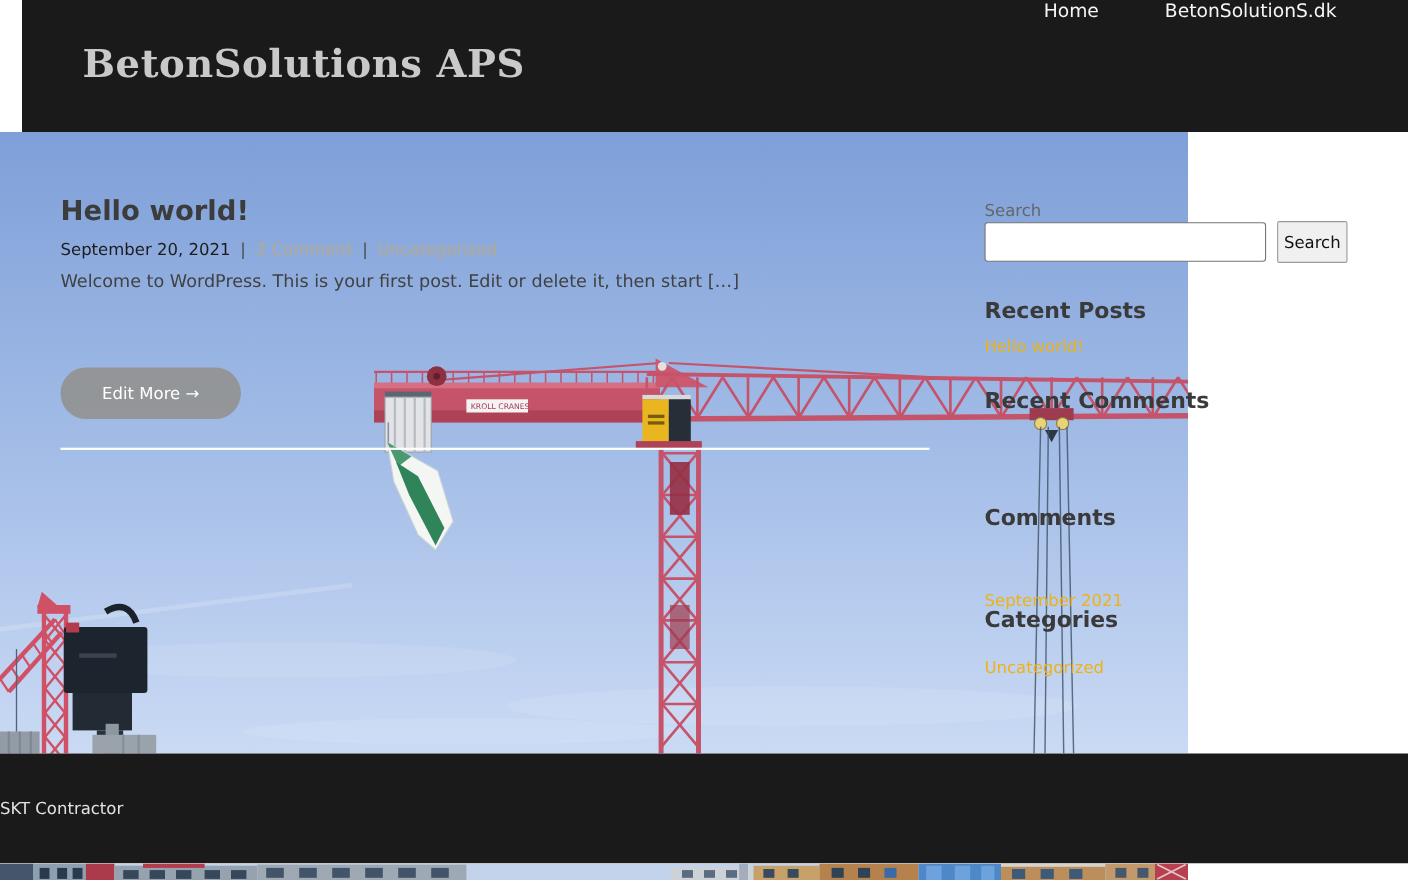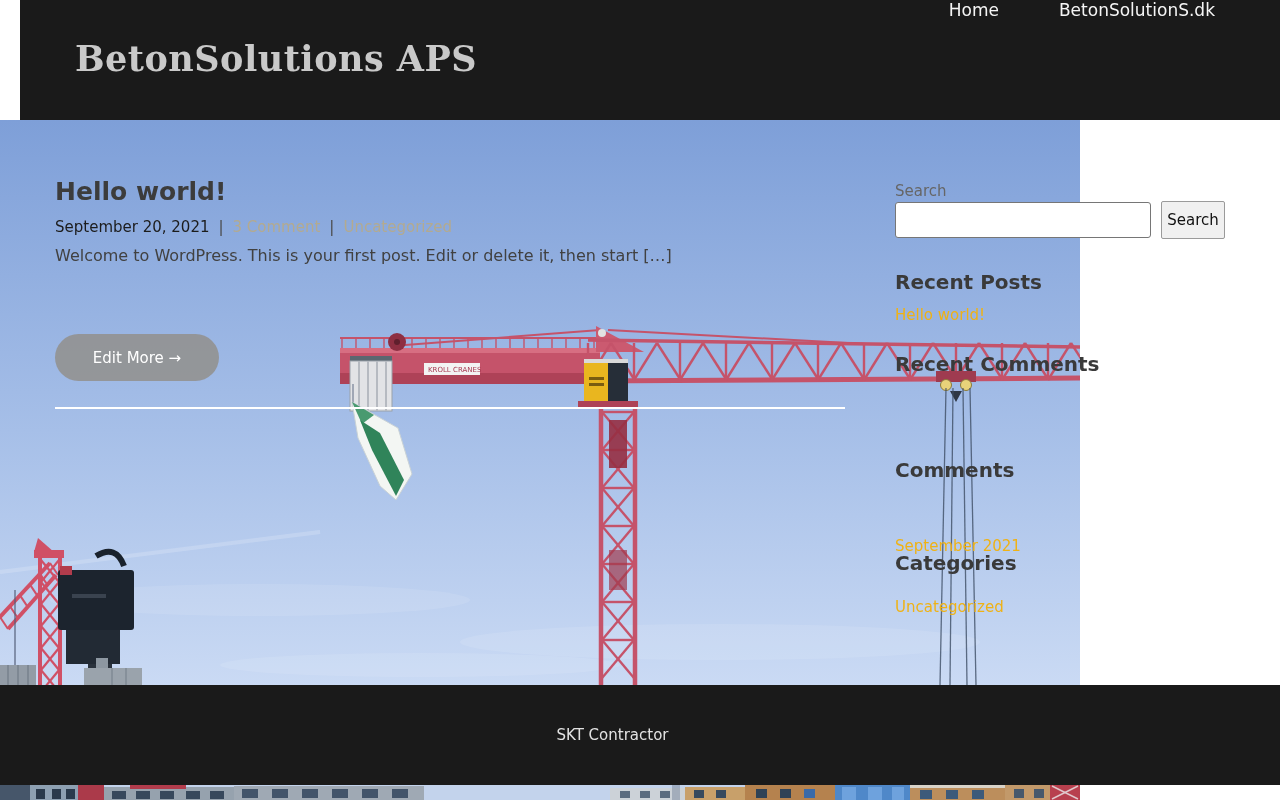--- a/index.html
+++ b/index.html
@@ -42,21 +42,21 @@
   .sb-heading { font-size:20px; font-weight:bold; color:#3a3a3a; }
   .sb-link { font-size:15px; color:#efb215; text-decoration:none; cursor:pointer; display:block; }
   .rp-heading { top:88px; } .rp-link { top:124px; }
   .rc-heading { top:170px; } .rc-line { top:210px; font-size:15px; color:#2c2c2c; }
   .rc-line .on { color:#7d7d7d; } .rc-line a { color:#1f1f1f; text-decoration:none; cursor:pointer; }
   .ar-heading { top:276px; } .ar-link { top:321px;margin-top:34px; }
   .cat-heading { top:369px; } .cat-link { top:416px; }
 
   
   .footer { position:absolute; left:0; top:685px; width:1280px; height:100px; background:#1a1a1a;
-    display:flex; align-items:center; justify-content:center; padding-right:55px; }
+    display:flex; align-items:center; justify-content:flex-start; padding-right:55px; }
   .footer-text { color:#e2e2e2; font-size:15px; }
 
   
   .strip { position:absolute; left:0; top:785px; width:1280px; height:15px; background:#ffffff; }
   .strip svg { position:absolute; left:0; top:0; }
 </style>
 </head>
 <body>
 
 <div class="page">

